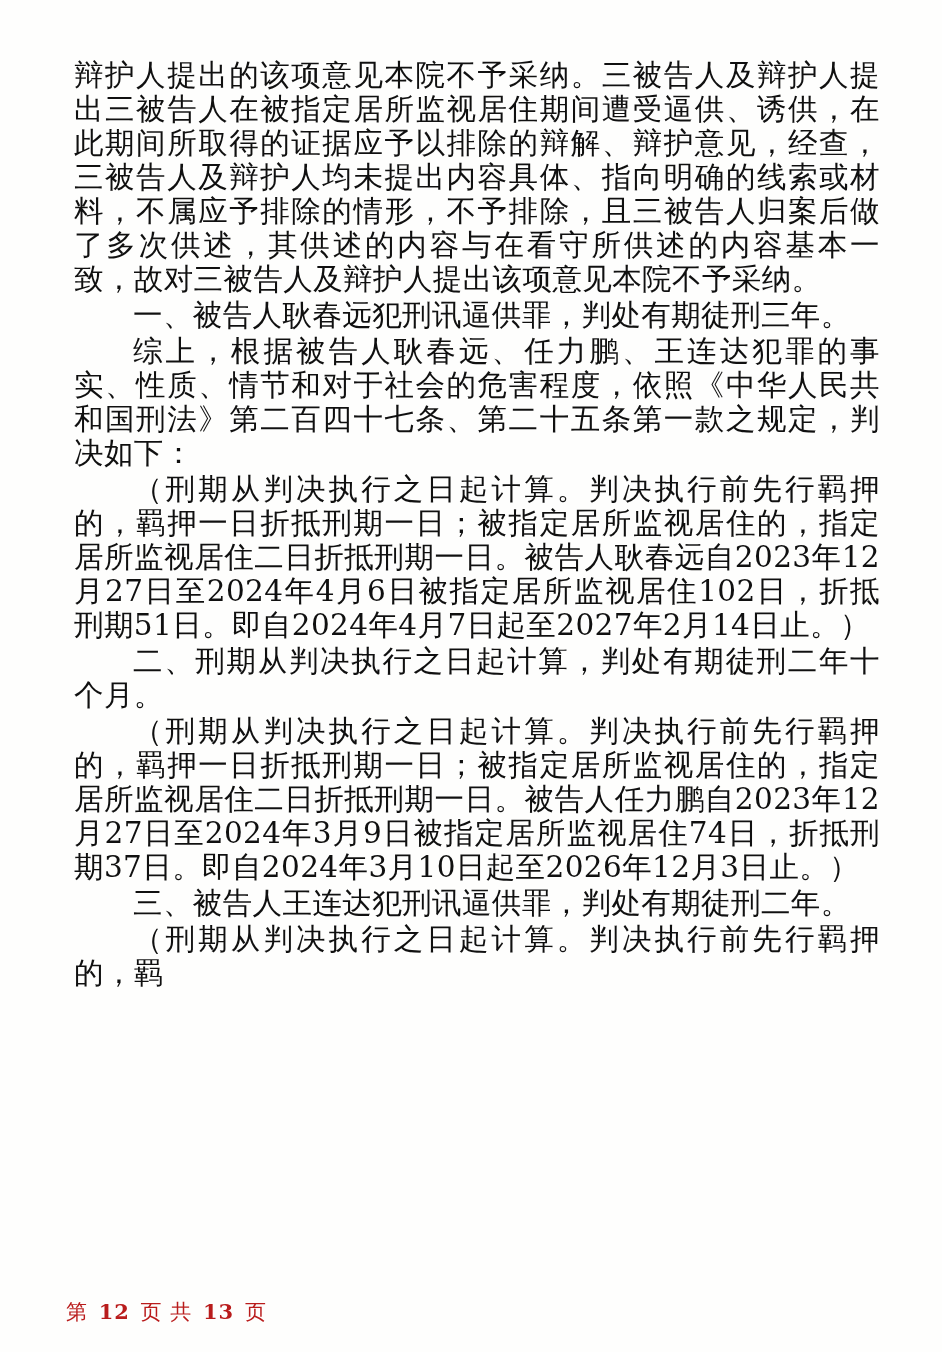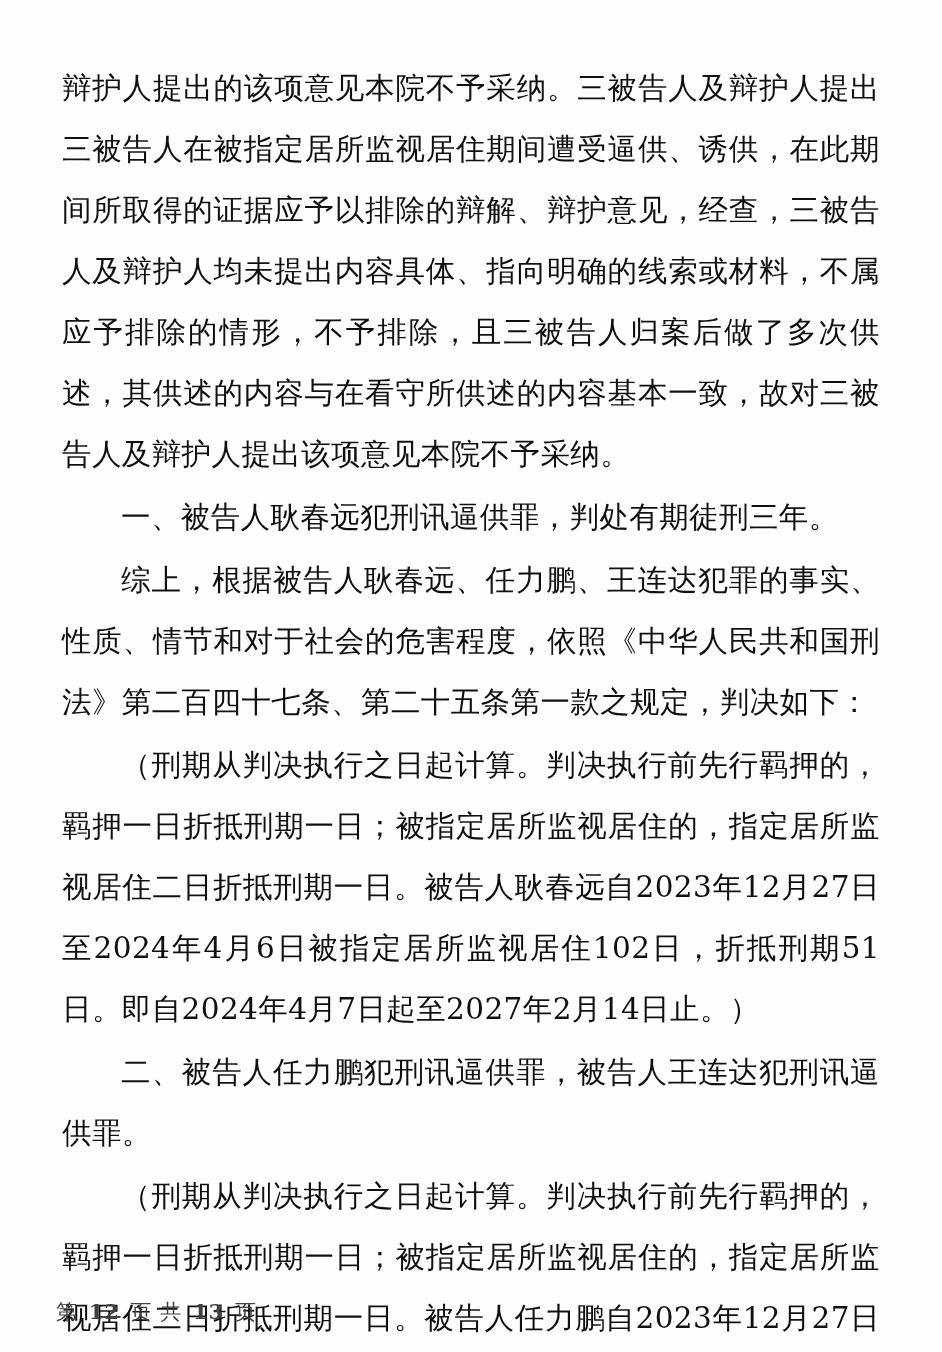--- a/index.html
+++ b/index.html
@@ -22,61 +22,62 @@
     height: 1352px;
     background: #fefefd;
   }
   .content {
     position: absolute;
     left: 62px;
     top: 58px;
     width: 818px;
   }
   p {
-    margin: 0 0 2px 0;
+    margin: 0 0 2px 12px;
     font-size: 29.5px;
-    line-height: 61px;
+    line-height: 34px;
     color: #101010;
     letter-spacing: 0.4px;
     text-align: justify;
     text-justify: inter-ideograph;
     font-family: "DejaVu Serif", "Liberation Serif", serif;
   }
   p.indent {
     text-indent: 59px;
   }
   p.full {
     text-align: justify;
   }
   .footer {
     position: absolute;
-    left: 56px;
+    left: 66px;
     bottom: 26px;
     font-size: 21px;
     letter-spacing: 1px;
-    color: #404040;
+    color: #b91c1c;
     font-family: "DejaVu Serif", "Liberation Serif", serif;
     margin-top: 44px;
   }
   .footer .num {
     font-weight: bold;
     padding: 0 3px;
   }
 </style>
 </head>
 <body>
 
 <div class="page">
   <div class="content">
     <p class="full">辩护人提出的该项意见本院不予采纳。三被告人及辩护人提出三被告人在被指定居所监视居住期间遭受逼供、诱供，在此期间所取得的证据应予以排除的辩解、辩护意见，经查，三被告人及辩护人均未提出内容具体、指向明确的线索或材料，不属应予排除的情形，不予排除，且三被告人归案后做了多次供述，其供述的内容与在看守所供述的内容基本一致，故对三被告人及辩护人提出该项意见本院不予采纳。</p>
     <p class="indent">一、被告人耿春远犯刑讯逼供罪，判处有期徒刑三年。</p>
     <p class="indent">综上，根据被告人耿春远、任力鹏、王连达犯罪的事实、性质、情节和对于社会的危害程度，依照《中华人民共和国刑法》第二百四十七条、第二十五条第一款之规定，判决如下：</p>
     <p class="indent">（刑期从判决执行之日起计算。判决执行前先行羁押的，羁押一日折抵刑期一日；被指定居所监视居住的，指定居所监视居住二日折抵刑期一日。被告人耿春远自2023年12月27日至2024年4月6日被指定居所监视居住102日，折抵刑期51日。即自2024年4月7日起至2027年2月14日止。）</p>
-    <p class="indent">二、被告人任力鹏犯刑讯逼供罪，被告人王连达犯刑讯逼供罪。</p>
+    <p class="indent">二、刑期从判决执行之日起计算，判处有期徒刑二年十个月。</p>
     <p class="indent">（刑期从判决执行之日起计算。判决执行前先行羁押的，羁押一日折抵刑期一日；被指定居所监视居住的，指定居所监视居住二日折抵刑期一日。被告人任力鹏自2023年12月27日至2024年3月9日被指定居所监视居住74日，折抵刑期37日。即自2024年3月10日起至2026年12月3日止。）</p>
+    <p class="indent">三、被告人王连达犯刑讯逼供罪，判处有期徒刑二年。</p>
     <p class="indent">（刑期从判决执行之日起计算。判决执行前先行羁押的，羁</p>
   </div>
 
   <div class="footer">
     <span>第</span>
     <span class="num">12</span>
     <span>页 共</span>
     <span class="num">13</span>
     <span>页</span>
   </div>

